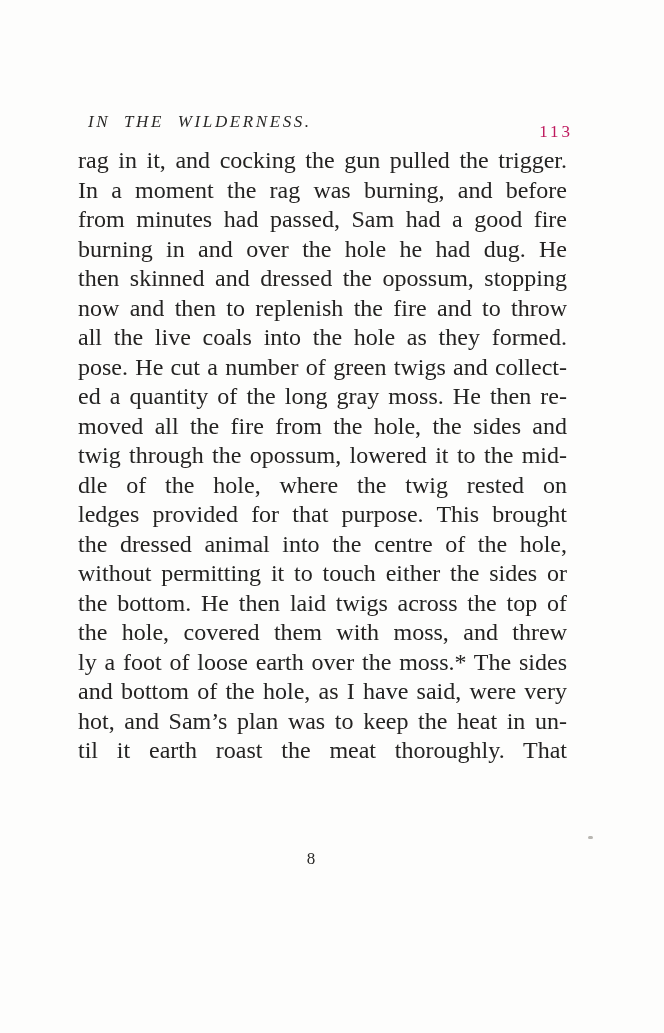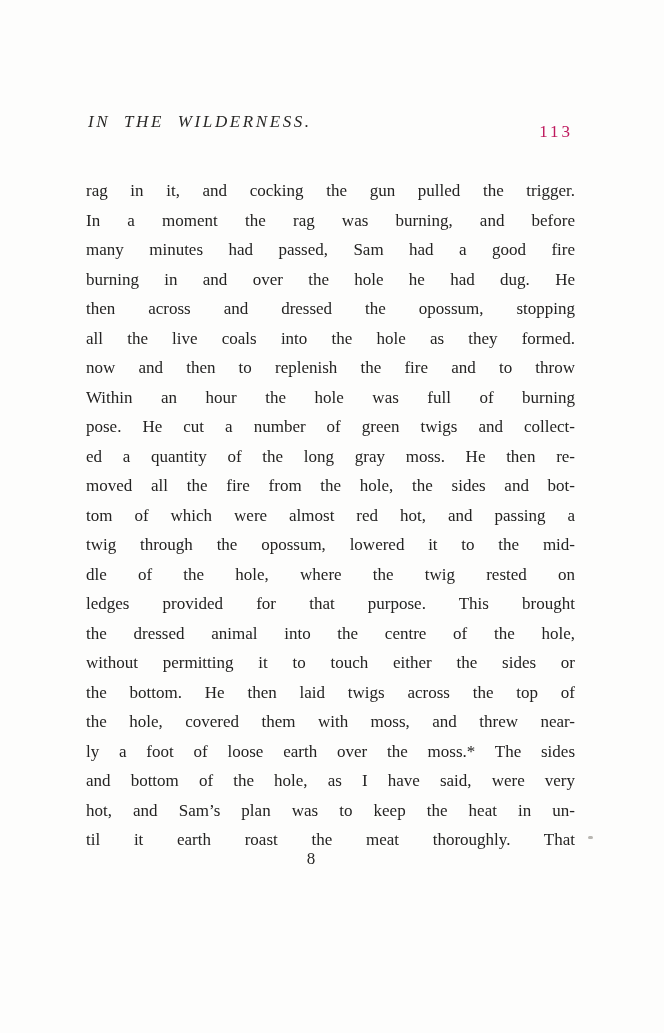--- a/index.html
+++ b/index.html
@@ -30,23 +30,22 @@
   .page-number {
     position: absolute; right: 2px; top: 10px;
     font-size: 17px;
     letter-spacing: 3px;
     color: #be185d;
   }
 
   
   .body-text {
     position: absolute;
-    top: 146px; left: 86px; width: 489px;
-    font-size: 17px;
-    margin-top: 30px;
+    top: 146px; left: 78px; width: 489px;
+    font-size: 24px;
   }
   .line {
     height: 29.5px;
     line-height: 29.5px;
     overflow: hidden;
     text-align: justify;
     text-align-last: justify;
     word-spacing: 1px;
   }
   
@@ -77,30 +76,28 @@
 <div class="page">
 
   <div class="header">
     <div class="running-head">IN THE WILDERNESS.</div>
     <div class="page-number">113</div>
   </div>
 
   <div class="body-text">
     <div class="line">rag in it, and cocking the gun pulled the trigger.</div>
     <div class="line">In a moment the rag was burning, and before</div>
-    <div class="line">many minutes had passed, Sam had a good fire</div>
+    <div class="line">from minutes had passed, Sam had a good fire</div>
     <div class="line">burning in and over the hole he had dug. He</div>
-    <div class="line">then across and dressed the opossum, stopping</div>
+    <div class="line">then skinned and dressed the opossum, stopping</div>
+    <div class="line">now and then to replenish the fire and to throw</div>
     <div class="line">all the live coals into the hole as they formed.</div>
-    <div class="line">now and then to replenish the fire and to throw</div>
-    <div class="line">Within an hour the hole was full of burning</div>
     <div class="line">pose. He cut a number of green twigs and collect-</div>
     <div class="line">ed a quantity of the long gray moss. He then re-</div>
     <div class="line">moved all the fire from the hole, the sides and bot-</div>
-    <div class="line">tom of which were almost red hot, and passing a</div>
     <div class="line">twig through the opossum, lowered it to the mid-</div>
     <div class="line">dle of the hole, where the twig rested on</div>
     <div class="line">ledges provided for that purpose. This brought</div>
     <div class="line">the dressed animal into the centre of the hole,</div>
     <div class="line">without permitting it to touch either the sides or</div>
     <div class="line">the bottom. He then laid twigs across the top of</div>
     <div class="line">the hole, covered them with moss, and threw near-</div>
     <div class="line">ly a foot of loose earth over the moss.* The sides</div>
     <div class="line">and bottom of the hole, as I have said, were very</div>
     <div class="line">hot, and Sam’s plan was to keep the heat in un-</div>

